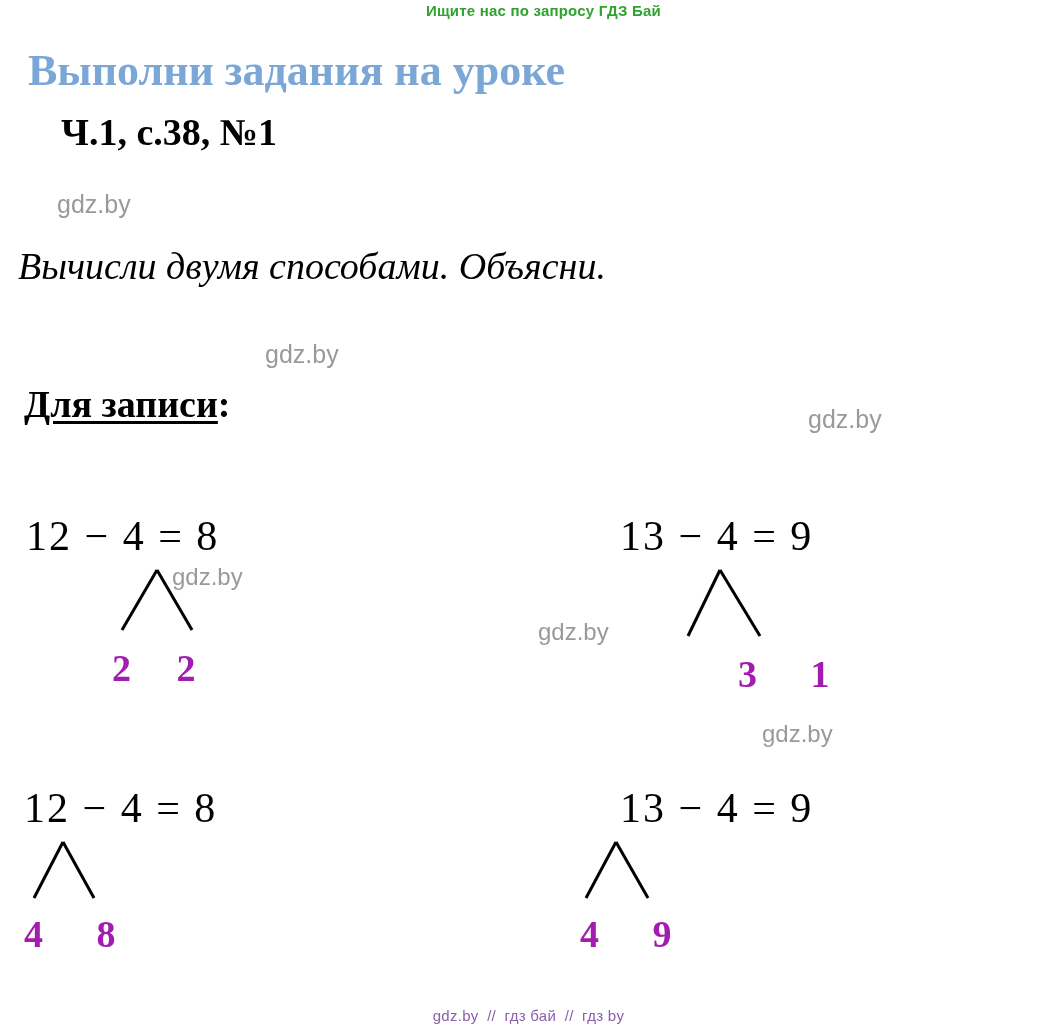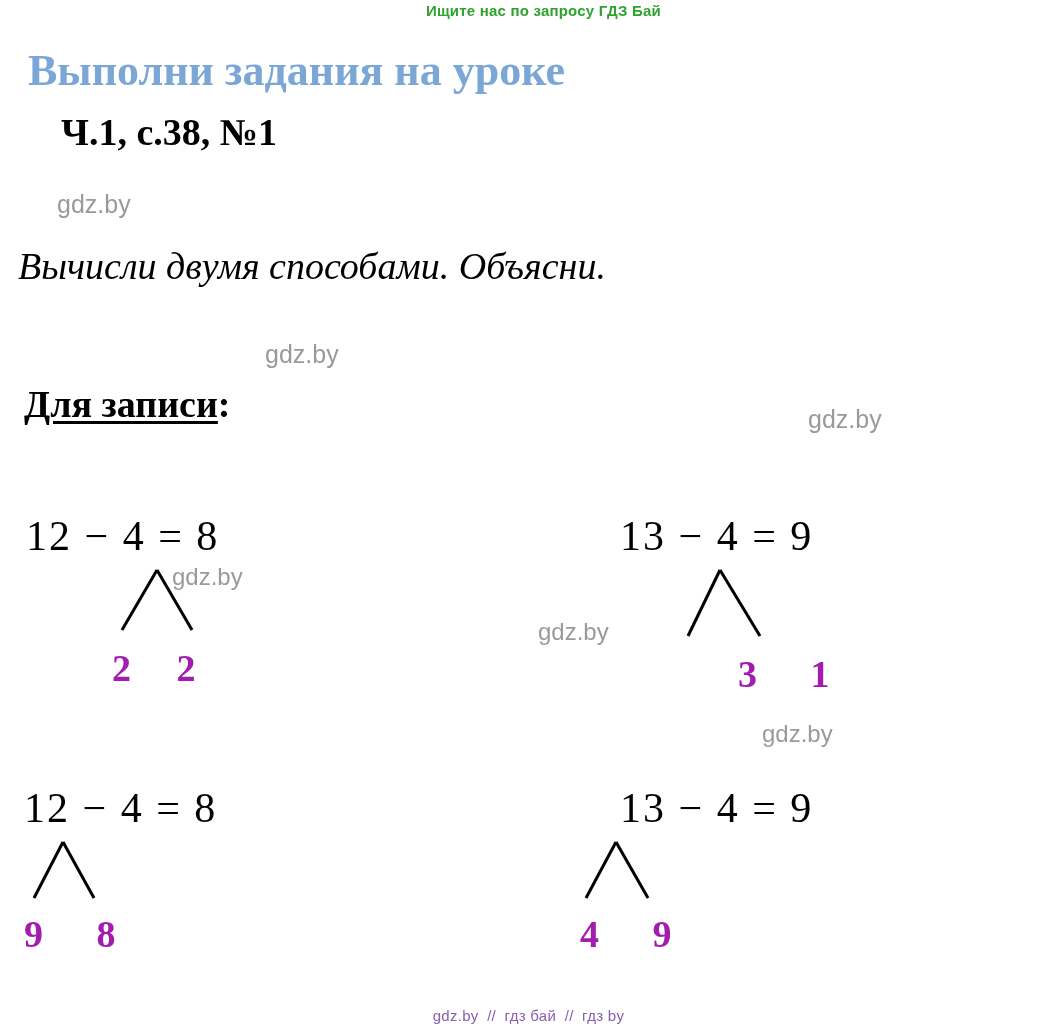--- a/index.html
+++ b/index.html
@@ -188,21 +188,21 @@
 </div>
 <div class="parts parts-b">3  1</div>
 
 <div class="expr expr-c">12 − 4 = 8</div>
 <div class="fork fork-c">
   <svg width="70" height="62" viewBox="0 0 70 62">
     <path d="M33 2 L4 58" stroke="#000" stroke-width="3" fill="none"></path>
     <path d="M33 2 L64 58" stroke="#000" stroke-width="3" fill="none"></path>
   </svg>
 </div>
-<div class="parts parts-c">9  8</div>
+<div class="parts parts-c">4  8</div>
 
 <div class="expr expr-d">13 − 4 = 9</div>
 <div class="fork fork-d">
   <svg width="72" height="62" viewBox="0 0 72 62">
     <path d="M34 2 L4 58" stroke="#000" stroke-width="3" fill="none"></path>
     <path d="M34 2 L66 58" stroke="#000" stroke-width="3" fill="none"></path>
   </svg>
 </div>
 <div class="parts parts-d">4  9</div>
 

